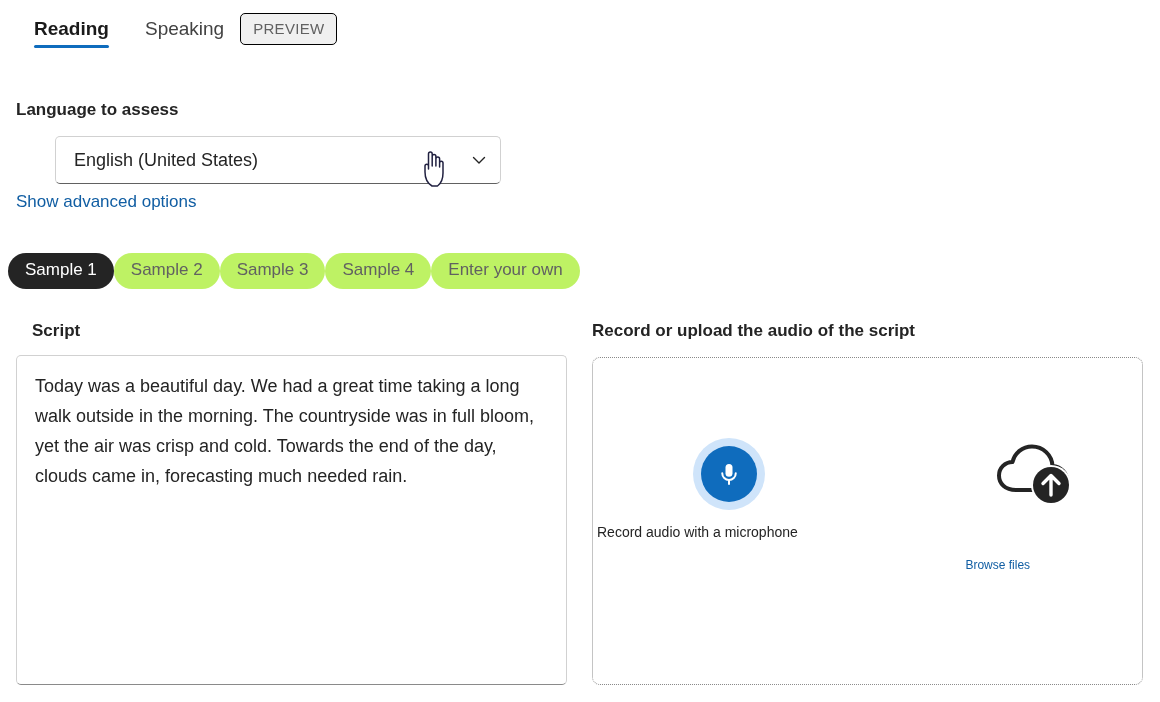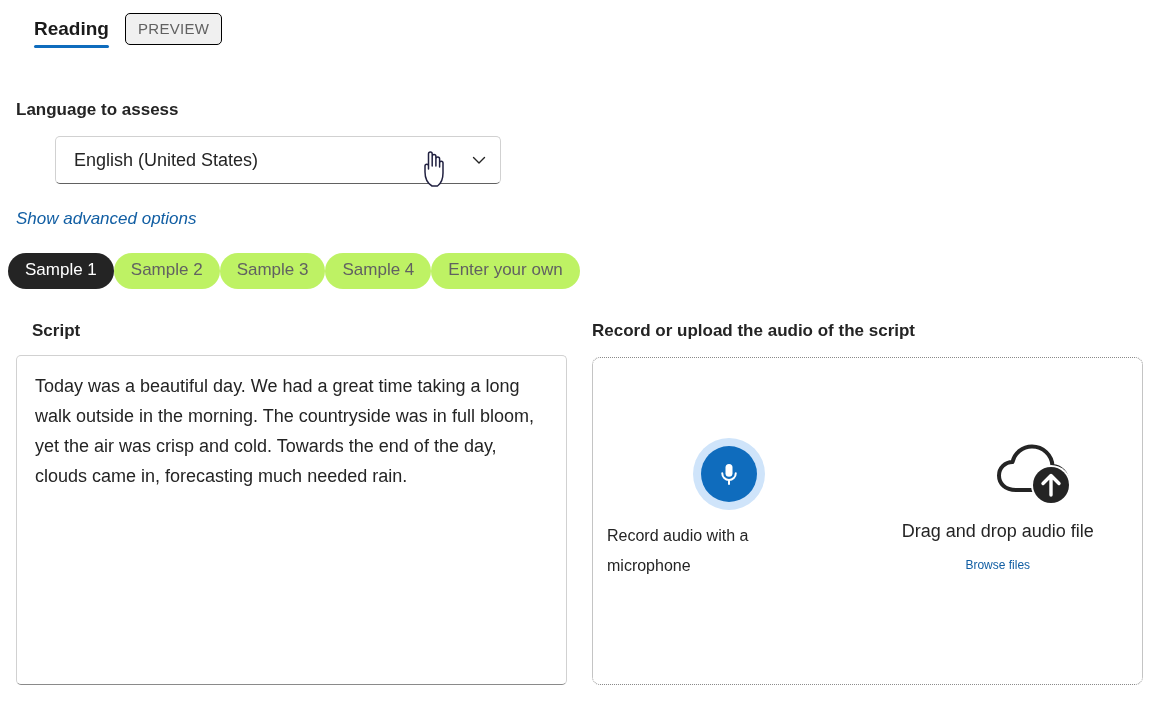--- a/index.html
+++ b/index.html
@@ -110,22 +110,21 @@
 
   
   .link {
     color: #115ea3;
     font-size: 17px;
     cursor: pointer;
   }
   #advanced-link {
     position: absolute;
     left: 16px;
-    top: 209px;
-    font-style: italic;
+    top: 192px;
   }
 
   
   .pill-row {
     position: absolute;
     left: 8px;
     top: 253px;
     display: flex;
   }
   .pill {
@@ -203,25 +202,25 @@
     width: 56px;
     height: 56px;
     border-radius: 50%;
     background: #0f6cbd;
     display: flex;
     align-items: center;
     justify-content: center;
   }
   .mic-caption {
     position: absolute;
-    left: 14px;
+    left: 4px;
     top: 163px;
     width: 220px;
-    font-size: 16px;
-    line-height: 30px;
+    font-size: 14px;
+    line-height: 22px;
     color: #242424;
   }
   .cloud-wrap {
     position: absolute;
     left: 124px;
     top: 82px;
     width: 86px;
     height: 68px;
   }
   .cloud-wrap svg { display: block; }
@@ -245,20 +244,23 @@
     cursor: pointer;
   }
 </style>
 </head>
 <body>
 
 <div class="tabbar">
   <div class="tab active">
     <span>Reading</span>
     <span class="tab-underline"></span>
+  </div>
+  <div class="tab">
+    <span>Speaking</span>
   </div>
   <span class="preview-badge">PREVIEW</span>
 </div>
 
 <div class="field-label" id="lbl-language">Language to assess</div>
 
 <div class="dropdown">
   <span class="dropdown-value">English (United States)</span>
   <span class="chevron">
     <svg width="18" height="18" viewBox="0 0 18 18" aria-hidden="true">
@@ -314,18 +316,17 @@
       <div class="cloud-wrap">
         <svg width="86" height="68" viewBox="0 0 86 68" aria-hidden="true">
           <path d="M24 50 C13 50 7 43.5 7 35.5 C7 28 13 22 20.5 22
                    C22.5 13 30.5 6.5 40 6.5 C51 6.5 60 15 60.5 26
                    C69 26.5 75 33 75 41 C75 46 72.5 50 68 50 Z" fill="none" stroke="#242424" stroke-width="4" stroke-linejoin="round"></path>
           <circle cx="59" cy="45" r="20" fill="#ffffff"></circle>
           <circle cx="59" cy="45" r="18" fill="#242424"></circle>
           <path d="M59 55 L59 36 M51 43.5 L59 35.5 L67 43.5" fill="none" stroke="#ffffff" stroke-width="3.4" stroke-linecap="round" stroke-linejoin="round"></path>
         </svg>
       </div>
-      <div class="drop-caption">Drag and drop audio file</div>
       <div class="browse-link">Browse files</div>
     </div>
 
   </div>
 </div>
 
 </body></html>

